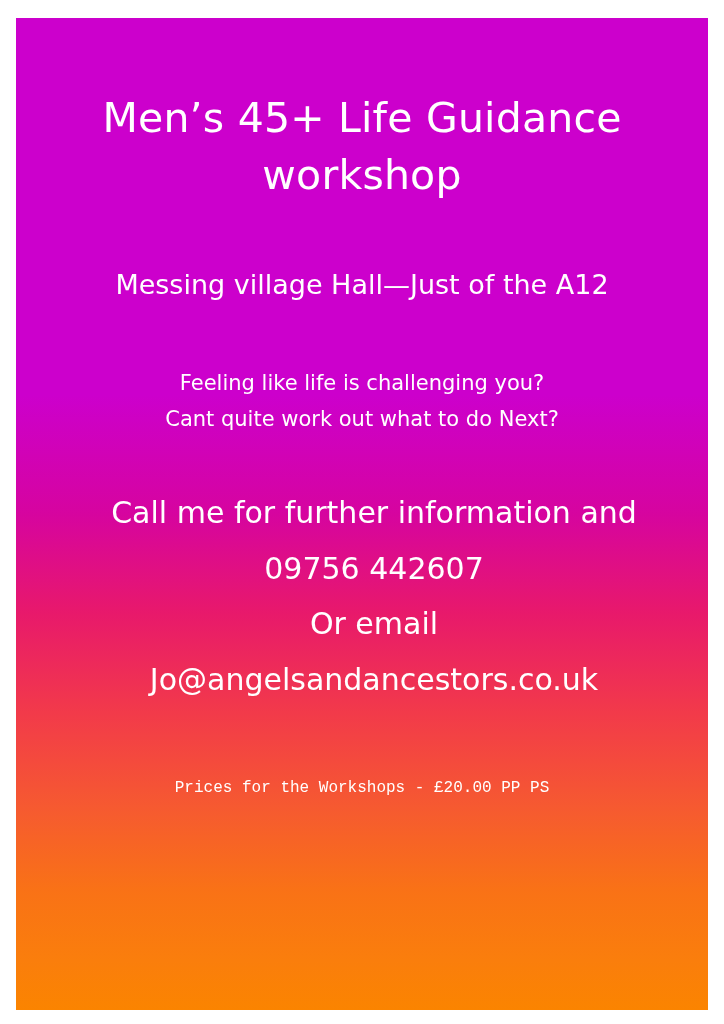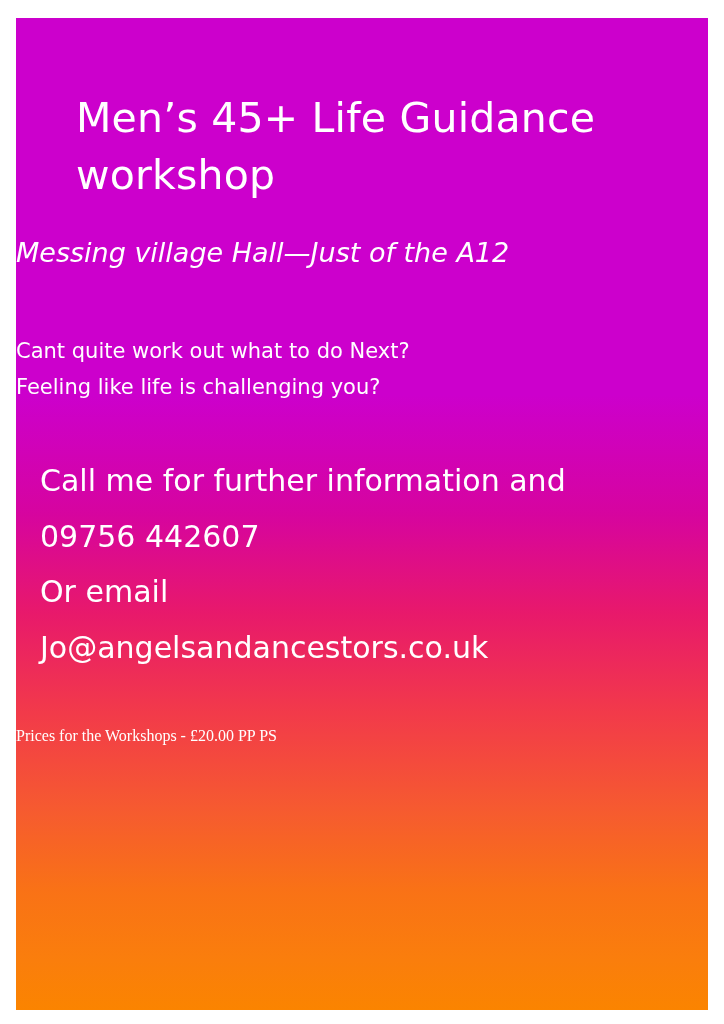--- a/index.html
+++ b/index.html
@@ -30,38 +30,37 @@
         #cc00cc 0%,
         #cc00cc 38%,
         #d6049f 50%,
         #e8196b 60%,
         #f23a4a 70%,
         #f65b2f 80%,
         #f97216 88%,
         #fa7e0c 95%,
         #fb8400 100%);
     color: #ffffff;
-    text-align: left;
+    text-align: center;
     padding-top: 72px;
     overflow: hidden;
   }
   .title {
     font-size: 41px;
     line-height: 1.38;
     font-weight: normal;
     letter-spacing: 0.2px;
     margin: 0 60px;
     font-family: "DejaVu Sans", sans-serif;
   }
   .venue {
-    margin-top: 28px;
+    margin-top: 60px;
     font-size: 27px;
     line-height: 1.62;
     font-family: "DejaVu Sans", sans-serif;
-    font-style: italic;
   }
   .venue div {
     white-space: nowrap;
   }
   .questions {
     margin-top: 58px;
     font-size: 21px;
     line-height: 1.72;
     font-family: "DejaVu Sans", sans-serif;
   }
@@ -69,40 +68,40 @@
     margin-top: 48px;
     font-size: 30px;
     line-height: 1.85;
     font-family: "DejaVu Sans", sans-serif;
     padding-left: 24px;
   }
   .callout .line {
     white-space: nowrap;
   }
   .prices {
-    margin-top: 52px;
+    margin-top: 72px;
     font-size: 16px;
-    font-family: Liberation Serif, serif;
+    font-family: Liberation Mono, monospace;
   }
 </style>
 </head>
 <body>
 
 <div class="poster">
   <div class="poster-inner">
 
     <h1 class="title">Men’s 45+ Life Guidance workshop</h1>
 
     <div class="venue">
       <div>Messing village Hall—Just of the A12</div>
     </div>
 
     <div class="questions">
+      <div>Feeling like life is challenging  you?</div>
       <div>Cant quite work out what to do Next?</div>
-      <div>Feeling like life is challenging  you?</div>
     </div>
 
     <div class="callout">
       <div class="line">Call me for further information and</div>
       <div class="line">09756 442607</div>
       <div class="line">Or email</div>
       <div class="line">Jo@angelsandancestors.co.uk</div>
     </div>
 
     <div class="prices">Prices for the Workshops  - £20.00 PP PS</div>

